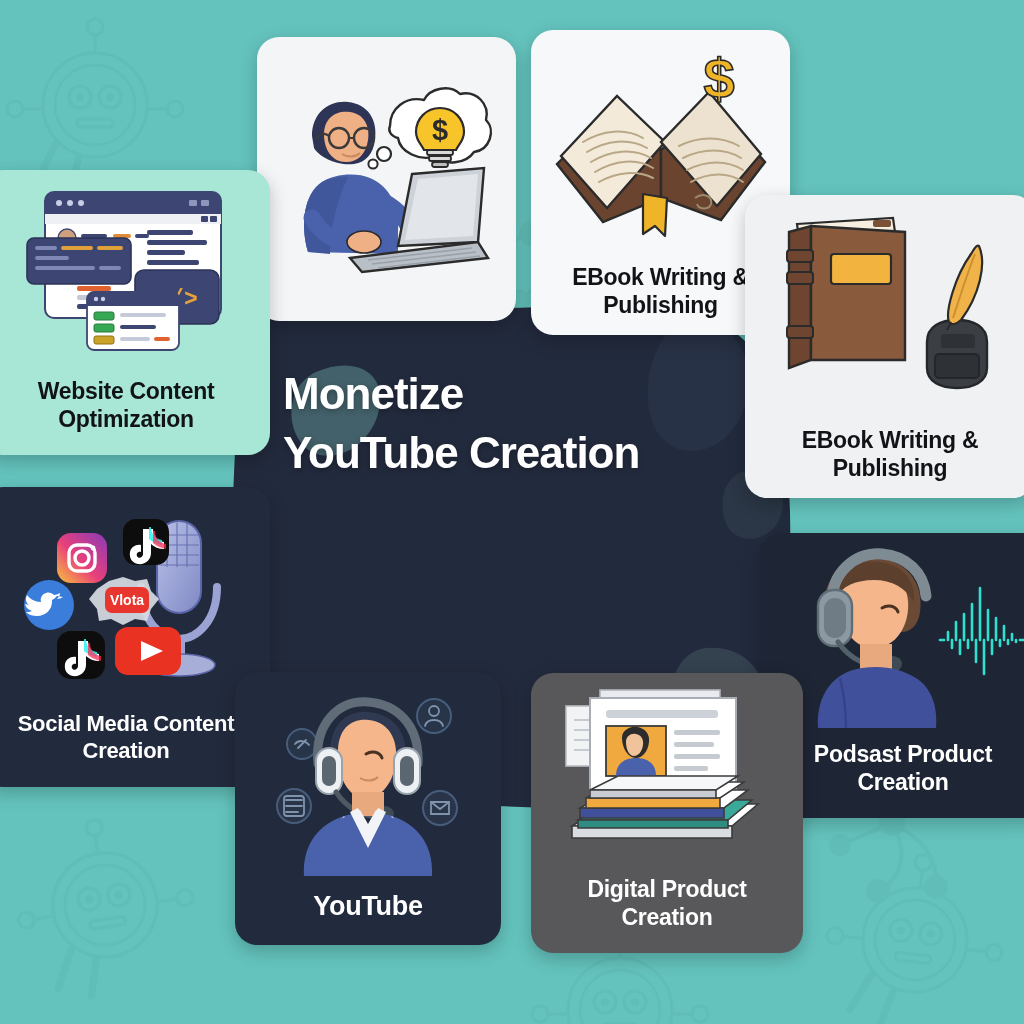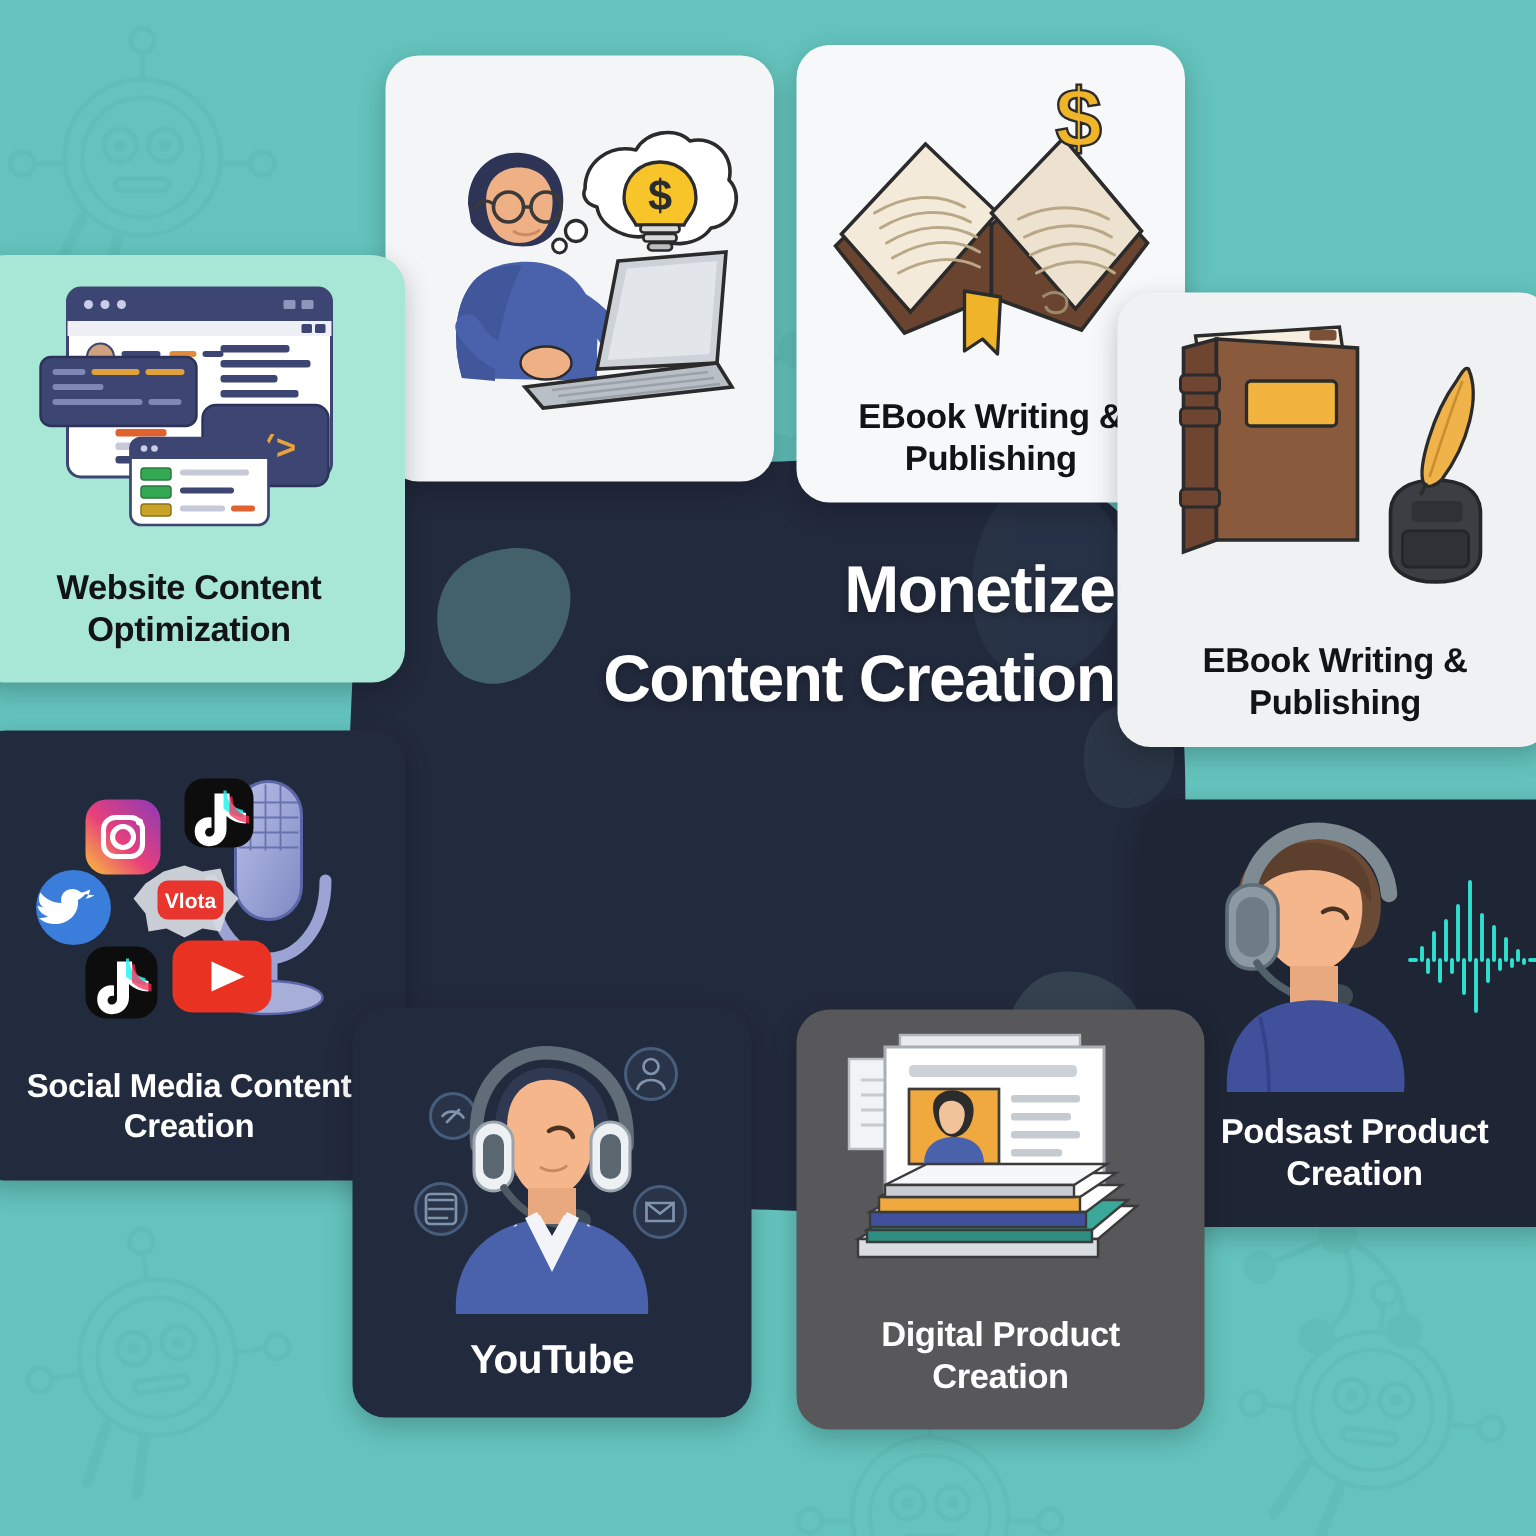--- a/index.html
+++ b/index.html
@@ -60,21 +60,21 @@
   #card-podcast .label  { font-size:23px; padding-bottom:22px; }
   #card-youtube .label  { font-size:27px; padding-bottom:22px; }
   #card-digital .label  { font-size:23px; padding-bottom:22px; }
 
   
   #headline {
     position:absolute;
     left:283px; top:365px;
     width:460px;
     z-index:6;
-    text-align:right;
+    text-align:left;
     color:#ffffff;
     font-weight:bold;
     font-size:44px;
     line-height:1.34;
     letter-spacing:-1px;
     text-shadow:0 2px 6px rgba(0,0,0,0.30);
   }
   #headline .ln { display:block; white-space:nowrap; }
 </style>
 </head>
@@ -133,21 +133,21 @@
              C266,778 246,710 288,688 Z" fill="#3d5560"></path>
     <path d="M706,648 C752,644 776,686 762,724 C746,766 694,772 676,736
              C660,702 672,652 706,648 Z" fill="#44545f"></path>
     <path d="M752,470 C780,470 790,500 778,522 C764,546 730,544 724,518
              C718,492 730,470 752,470 Z" fill="#33414f"></path>
   </g>
 </svg>
 
 <div id="headline">
   <span class="ln">Monetize</span>
-  <span class="ln">Content Creation</span>
+  <span class="ln">YouTube Creation</span>
 </div>
 
 <div class="card" id="card-blogging">
   <div class="art">
     <svg width="230" height="195" viewBox="0 0 230 195">
 
       <g>
         <path d="M118,44 C118,26 134,14 152,18 C158,6 178,2 188,12
                  C204,8 218,22 214,38 C224,48 218,68 202,70
                  C194,82 172,84 164,74 C148,80 128,70 126,56

